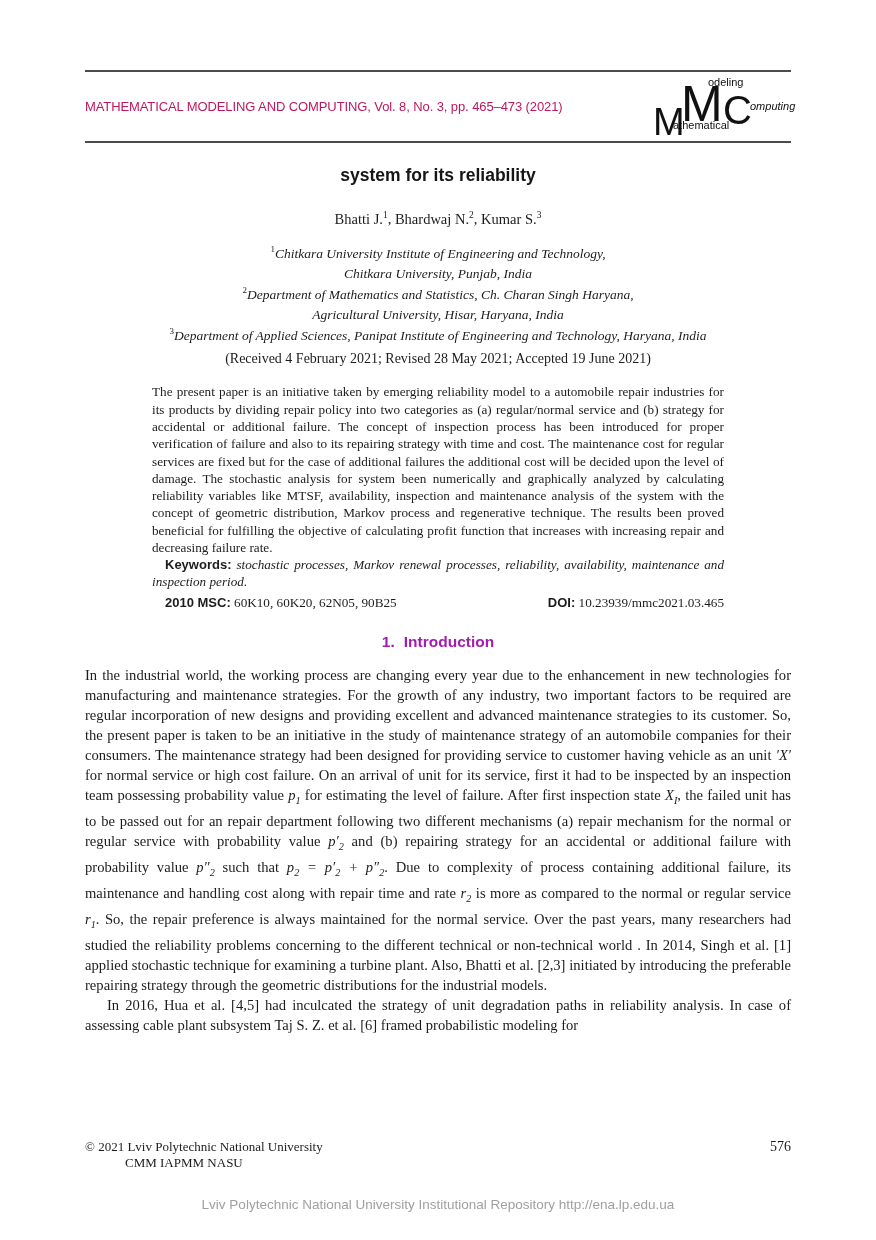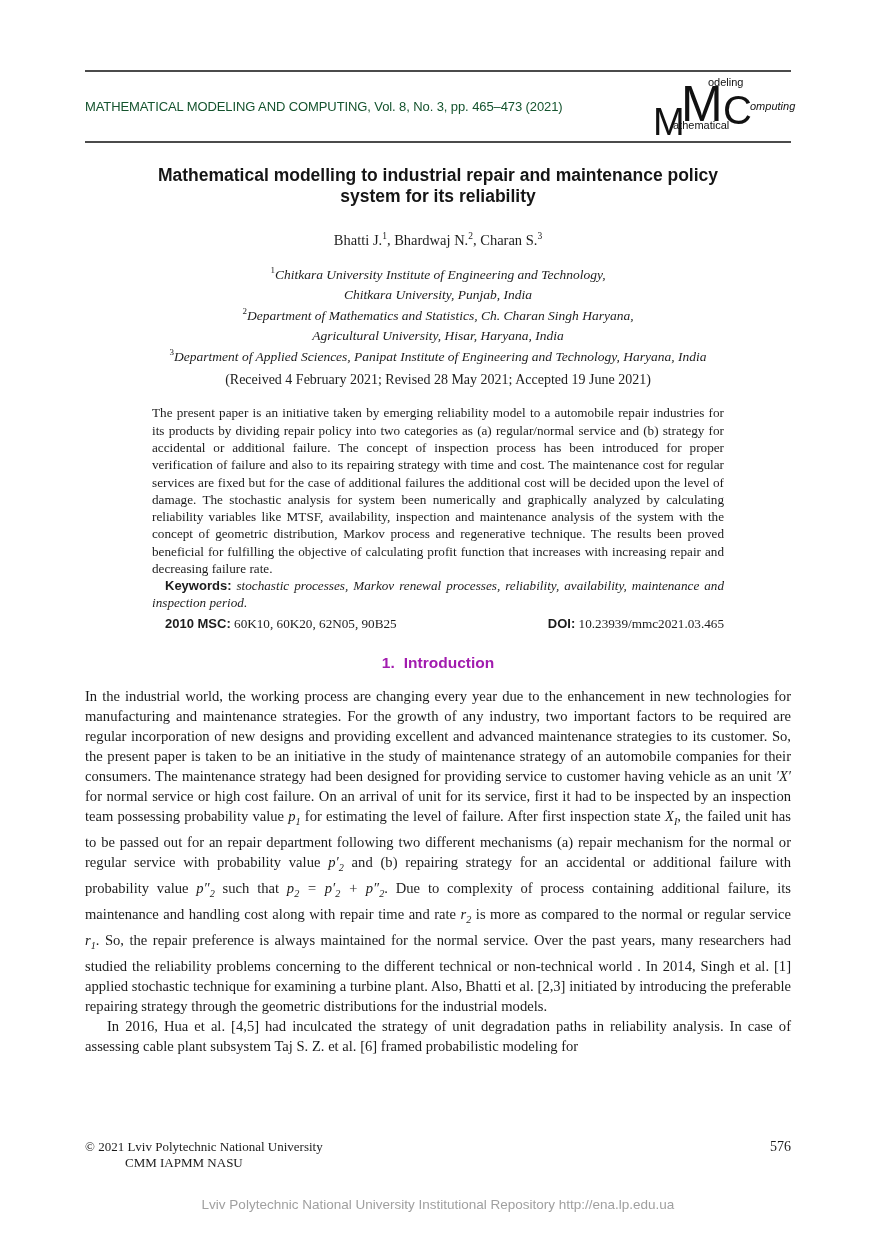--- a/index.html
+++ b/index.html
@@ -13,21 +13,21 @@
   }
   .content{margin:0 85px;width:706px;}
   .rule{height:2px;background:#4b4b4b;}
   .rule-top{margin-top:70px;}
   .header-row{
     height:69px;
     display:flex;align-items:center;justify-content:space-between;
   }
   .journal-line{
     font-family:"Liberation Sans", sans-serif;
-    font-size:13px;letter-spacing:-0.1px;color:#14532d;
+    font-size:13px;letter-spacing:-0.1px;color:#be185d;
     white-space:nowrap;
   }
   
   .logo{position:relative;width:138px;height:60px;font-family:"Liberation Sans", sans-serif;color:#111;}
   .logo span{position:absolute;line-height:1;}
   .logo .m1{left:0;top:26px;font-size:38px;}
   .logo .m2{left:28px;top:2px;font-size:50px;}
   .logo .c{left:70px;top:13px;font-size:40px;}
   .logo .w-ode{left:55px;top:0;font-size:11px;}
   .logo .w-omp{left:97px;top:24px;font-size:11px;font-style:italic;}
@@ -102,28 +102,27 @@
         <span class="c">C</span>
         <span class="w-ode">odeling</span>
         <span class="w-omp">omputing</span>
         <span class="w-ath">athematical</span>
       </div>
     </div>
 
     <div class="rule"></div>
 
     <h1 class="title">
-      <div>Mathematical modelling to industrial repair and maintenance policy</div>
       <div>system for its reliability</div>
     </h1>
 
     <div class="authors">
       <span><span>Bhatti J.</span><sup>1</sup></span><span>, </span>
       <span><span>Bhardwaj N.</span><sup>2</sup></span><span>, </span>
-      <span><span>Charan S.</span><sup>3</sup></span><span></span>
+      <span><span>Kumar S.</span><sup>3</sup></span><span></span>
     </div>
 
     <div class="affiliations">
       <div><sup>1</sup><span>Chitkara University Institute of Engineering and Technology,</span></div>
       <div><sup></sup><span>Chitkara University, Punjab, India</span></div>
       <div><sup>2</sup><span>Department of Mathematics and Statistics, Ch. Charan Singh Haryana,</span></div>
       <div><sup></sup><span>Agricultural University, Hisar, Haryana, India</span></div>
       <div><sup>3</sup><span>Department of Applied Sciences, Panipat Institute of Engineering and Technology, Haryana, India</span></div>
     </div>
 

